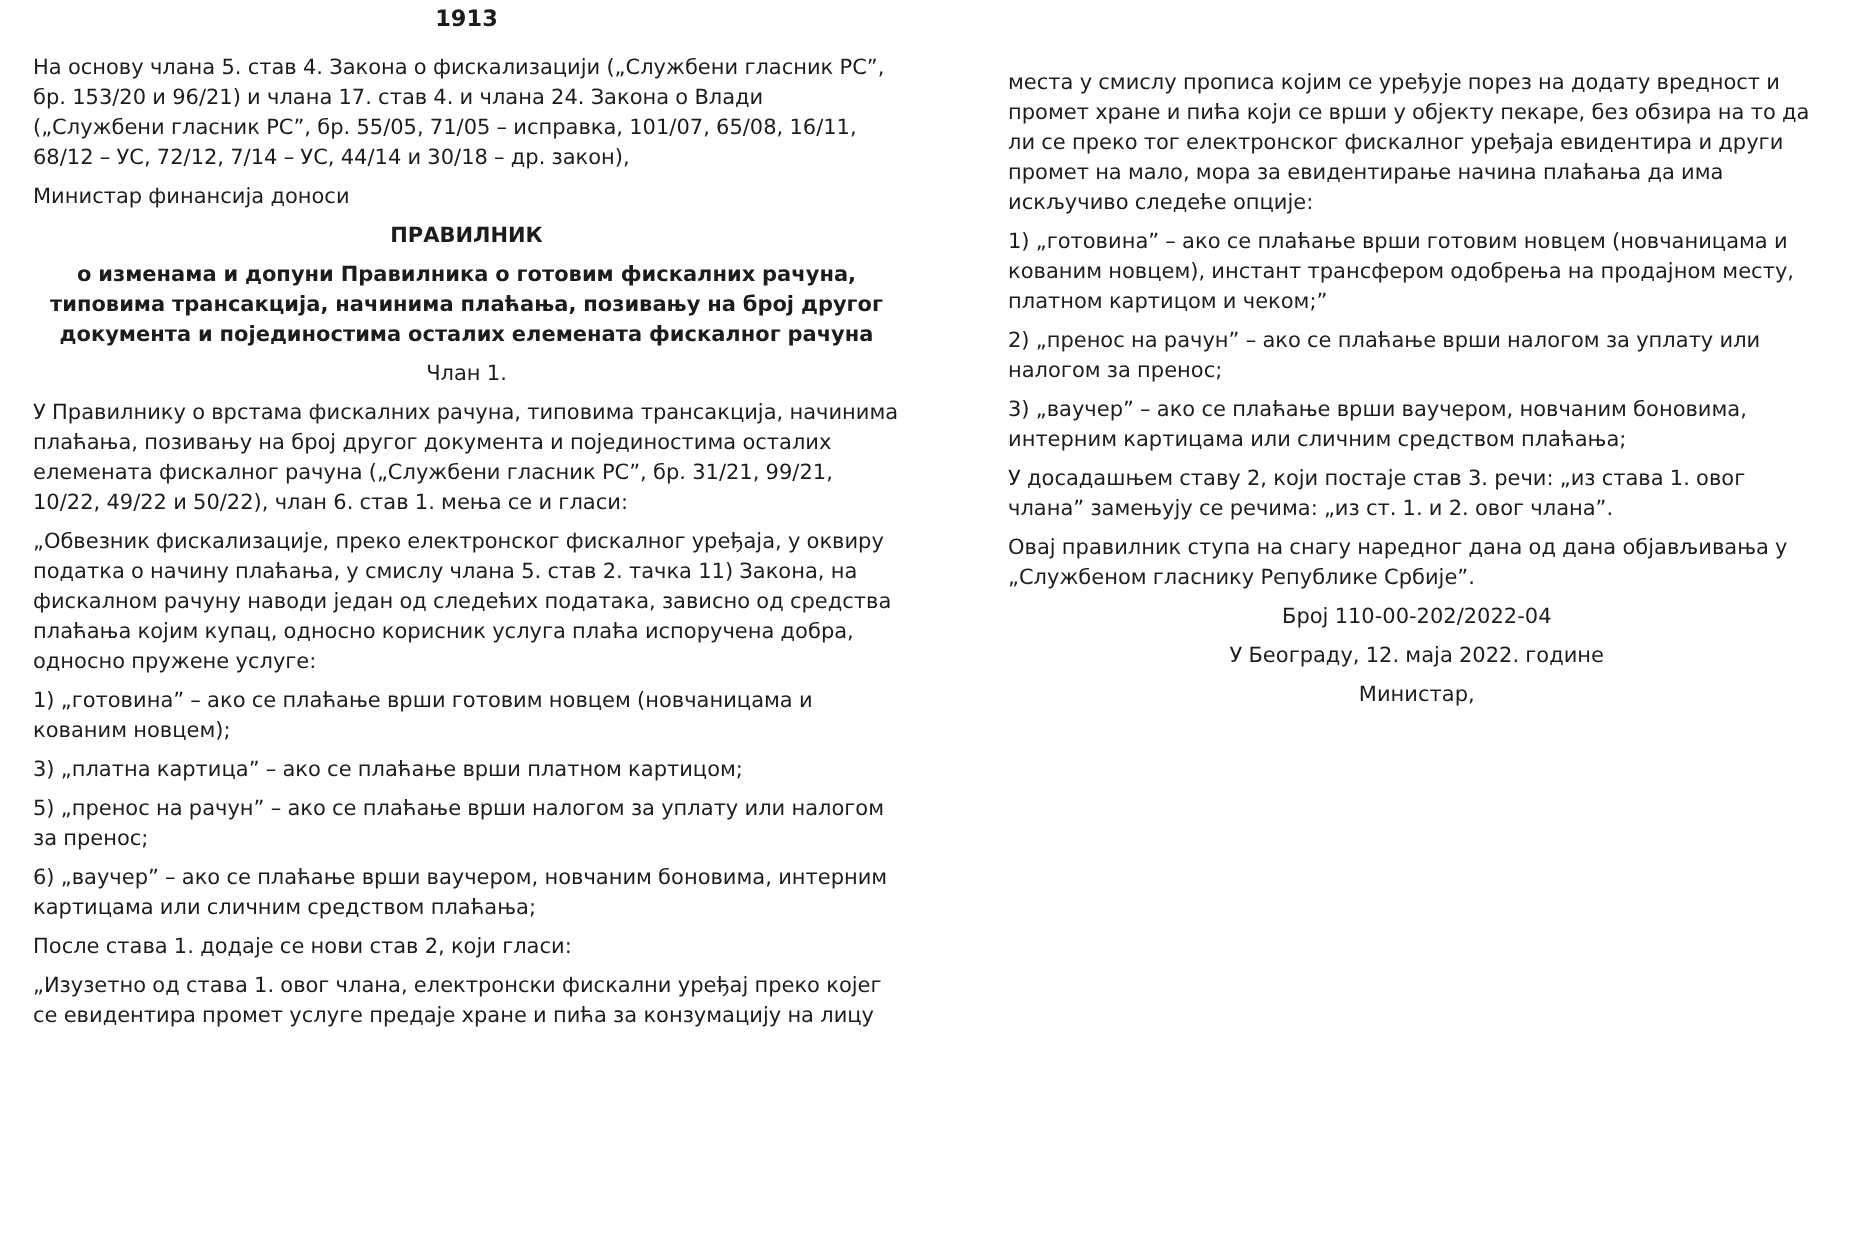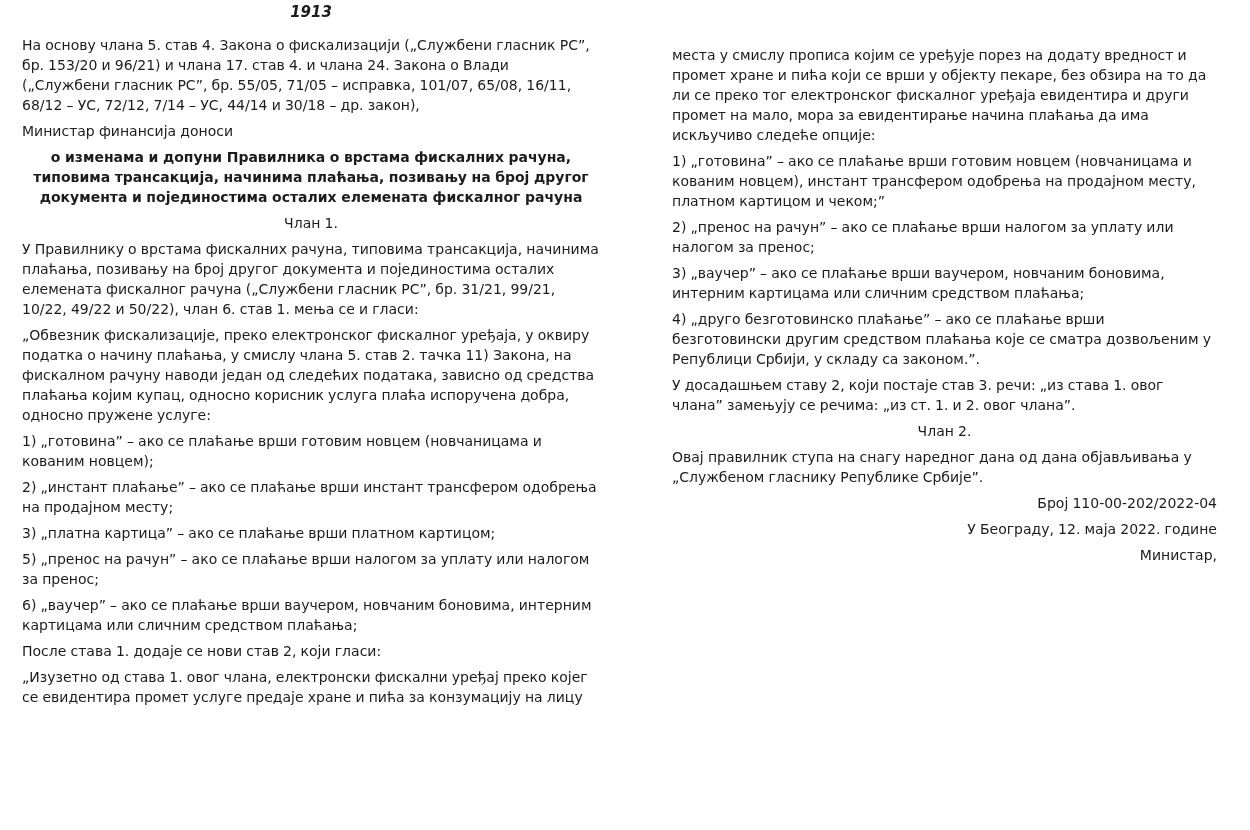--- a/index.html
+++ b/index.html
@@ -34,54 +34,51 @@
     width: 545px;
   }
   .column p {
     margin: 0 0 6px 0;
     font-size: 14px;
     line-height: 20px;
     text-align: left;
     word-spacing: -0.3px;
   }
   .column p.align-center { text-align: center; }
-  .column p.align-right  { text-align: right; }
+  .column p.align-right  { text-align: center; }
   .column p.bold, .column span.bold { font-weight: bold; }
   .column p.item-number {
     font-size: 15px;
     margin-bottom: 13px;
-    font-style: italic;
   }
 </style>
 </head>
 <body style="background: rgb(255, 255, 255); color: rgb(28, 28, 28);">
 
 <div class="page">
   <div class="column" id="left-col">
       <p class="align-center bold item-number">1913</p>
       <p>На основу члана 5. став 4. Закона о фискализацији („Службени гласник РС”, бр. 153/20 и 96/21) и члана 17. став 4. и члана 24. Закона о Влади („Службени гласник РС”, бр. 55/05, 71/05 – исправка, 101/07, 65/08, 16/11, 68/12 – УС, 72/12, 7/14 – УС, 44/14 и 30/18 – др. закон),</p>
       <p>Министар финансија доноси</p>
-      <p class="align-center bold">о изменама и допуни Правилника о врстама фискалних рачуна, типовима трансакција, начинима плаћања, позивању на број другог документа и појединостима осталих елемената фискалног рачуна</p>
+      <p class="align-center bold">ПРАВИЛНИК</p>
+      <p class="align-center bold">о изменама и допуни Правилника о готовим фискалних рачуна, типовима трансакција, начинима плаћања, позивању на број другог документа и појединостима осталих елемената фискалног рачуна</p>
       <p class="align-center">Члан 1.</p>
       <p>У Правилнику о врстама фискалних рачуна, типовима трансакција, начинима плаћања, позивању на број другог документа и појединостима осталих елемената фискалног рачуна („Службени гласник РС”, бр. 31/21, 99/21, 10/22, 49/22 и 50/22), члан 6. став 1. мења се и гласи:</p>
       <p>„Обвезник фискализације, преко електронског фискалног уређаја, у оквиру податка о начину плаћања, у смислу члана 5. став 2. тачка 11) Закона, на фискалном рачуну наводи један од следећих података, зависно од средства плаћања којим купац, односно корисник услуга плаћа испоручена добра, односно пружене услуге:</p>
       <p>1) „готовина” – ако се плаћање врши готовим новцем (новчаницама и кованим новцем);</p>
-      <p>2) „инстант плаћање” – ако се плаћање врши инстант трансфером одобрења на продајном месту;</p>
       <p>3) „платна картица” – ако се плаћање врши платном картицом;</p>
       <p>5) „пренос на рачун” – ако се плаћање врши налогом за уплату или налогом за пренос;</p>
       <p>6) „ваучер” – ако се плаћање врши ваучером, новчаним боновима, интерним картицама или сличним средством плаћања;</p>
       <p>После става 1. додаје се нови став 2, који гласи:</p>
       <p>„Изузетно од става 1. овог члана, електронски фискални уређај преко којег се евидентира промет услуге предаје хране и пића за конзумацију на лицу</p>
     </div>
   <div class="column" id="right-col">
       <p>места у смислу прописа којим се уређује порез на додату вредност и промет хране и пића који се врши у објекту пекаре, без обзира на то да ли се преко тог електронског фискалног уређаја евидентира и други промет на мало, мора за евидентирање начина плаћања да има искључиво следеће опције:</p>
       <p>1) „готовина” – ако се плаћање врши готовим новцем (новчаницама и кованим новцем), инстант трансфером одобрења на продајном месту, платном картицом и чеком;”</p>
       <p>2) „пренос на рачун” – ако се плаћање врши налогом за уплату или налогом за пренос;</p>
       <p>3) „ваучер” – ако се плаћање врши ваучером, новчаним боновима, интерним картицама или сличним средством плаћања;</p>
-      <p>4) „друго безготовинско плаћање” – ако се плаћање врши безготовински другим средством плаћања које се сматра дозвољеним у Републици Србији, у складу са законом.”.</p>
       <p>У досадашњем ставу 2, који постаје став 3. речи: „из става 1. овог члана” замењују се речима: „из ст. 1. и 2. овог члана”.</p>
-      <p class="align-center">Члан 2.</p>
       <p>Овај правилник ступа на снагу наредног дана од дана објављивања у „Службеном гласнику Републике Србије”.</p>
       <p class="align-right">Број 110-00-202/2022-04</p>
       <p class="align-right">У Београду, 12. маја 2022. године</p>
       <p class="align-right">Министар,</p>
     </div>
 </div>
 
 </body></html>

